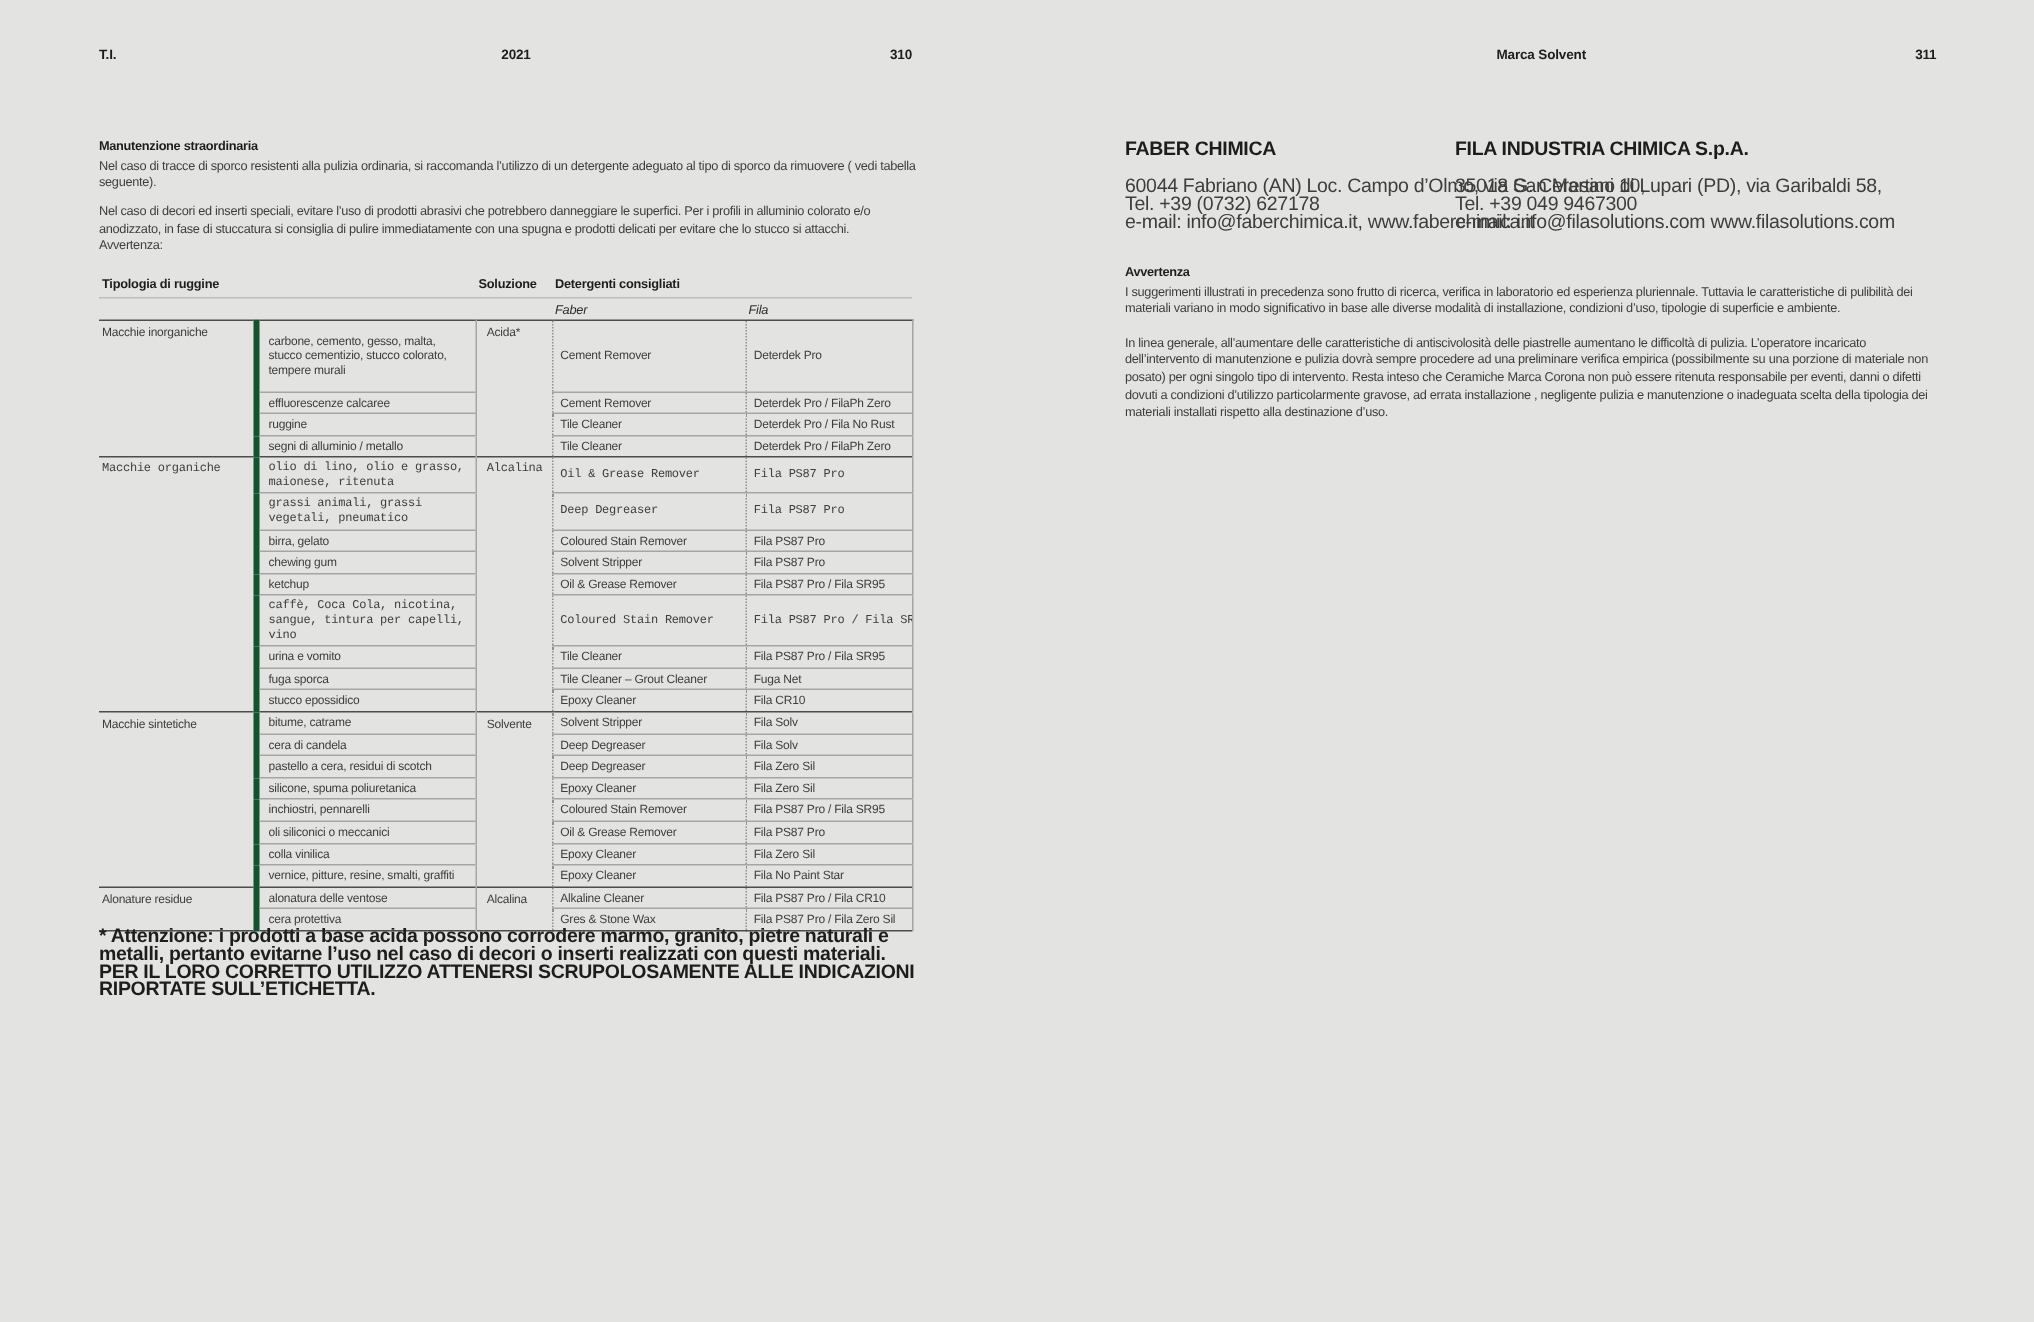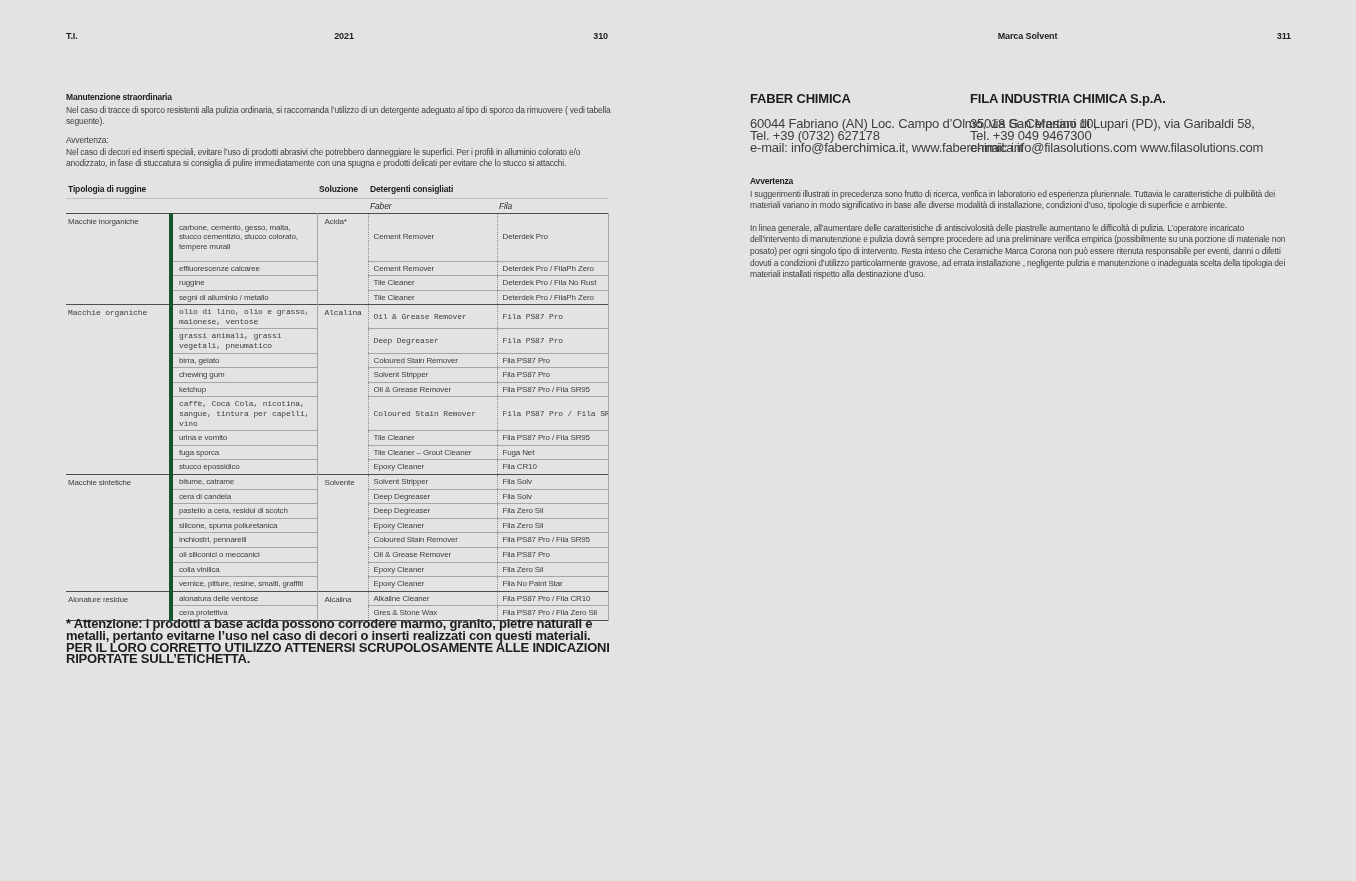--- a/index.html
+++ b/index.html
@@ -86,22 +86,22 @@
   <span class="hdr-center">2021</span>
   <span class="hdr-right-num">310</span>
 </div>
 
 <div class="abs txt sec1">
   <p class="sec-title">Manutenzione straordinaria</p>
   <p>Nel caso di tracce di sporco resistenti alla pulizia ordinaria, si raccomanda l’utilizzo di un detergente adeguato al tipo di sporco da rimuovere ( vedi tabella seguente).</p>
 </div>
 
 <div class="abs txt sec2">
+  <p>Nel caso di decori ed inserti speciali, evitare l’uso di prodotti abrasivi che potrebbero danneggiare le superfici. Per i profili in alluminio colorato e/o anodizzato, in fase di stuccatura  si consiglia di pulire immediatamente con una spugna e prodotti delicati per evitare che lo stucco si attacchi.</p>
   <p>Avvertenza:</p>
-  <p>Nel caso di decori ed inserti speciali, evitare l’uso di prodotti abrasivi che potrebbero danneggiare le superfici. Per i profili in alluminio colorato e/o anodizzato, in fase di stuccatura  si consiglia di pulire immediatamente con una spugna e prodotti delicati per evitare che lo stucco si attacchi.</p>
 </div>
 
 <div class="abs tbl-wrap">
   <table>
     <colgroup>
       <col style="width:105px">
         <col style="width:146px">
         <col style="width:51px">
         <col style="width:129px">
         <col style="width:111px">
@@ -139,21 +139,21 @@
         <td class="fila">Deterdek Pro / Fila No Rust</td>
       </tr>
       <tr class="h14">
         <td class="stain nw">segni di alluminio / metallo</td>
         <td class="faber">Tile Cleaner</td>
         <td class="fila">Deterdek Pro / FilaPh Zero</td>
       </tr>
 
       <tr class="gs h24">
         <td class="cat" rowspan="9">Macchie organiche</td>
-        <td class="stain">olio di lino, olio e grasso, maionese, ventose</td>
+        <td class="stain">olio di lino, olio e grasso, maionese, ritenuta</td>
         <td class="sol" rowspan="9">Alcalina</td>
         <td class="faber">Oil &amp; Grease Remover</td>
         <td class="fila">Fila PS87 Pro</td>
       </tr>
       <tr class="h24">
         <td class="stain">grassi animali, grassi vegetali, pneumatico</td>
         <td class="faber">Deep Degreaser</td>
         <td class="fila">Fila PS87 Pro</td>
       </tr>
       <tr class="h14">

